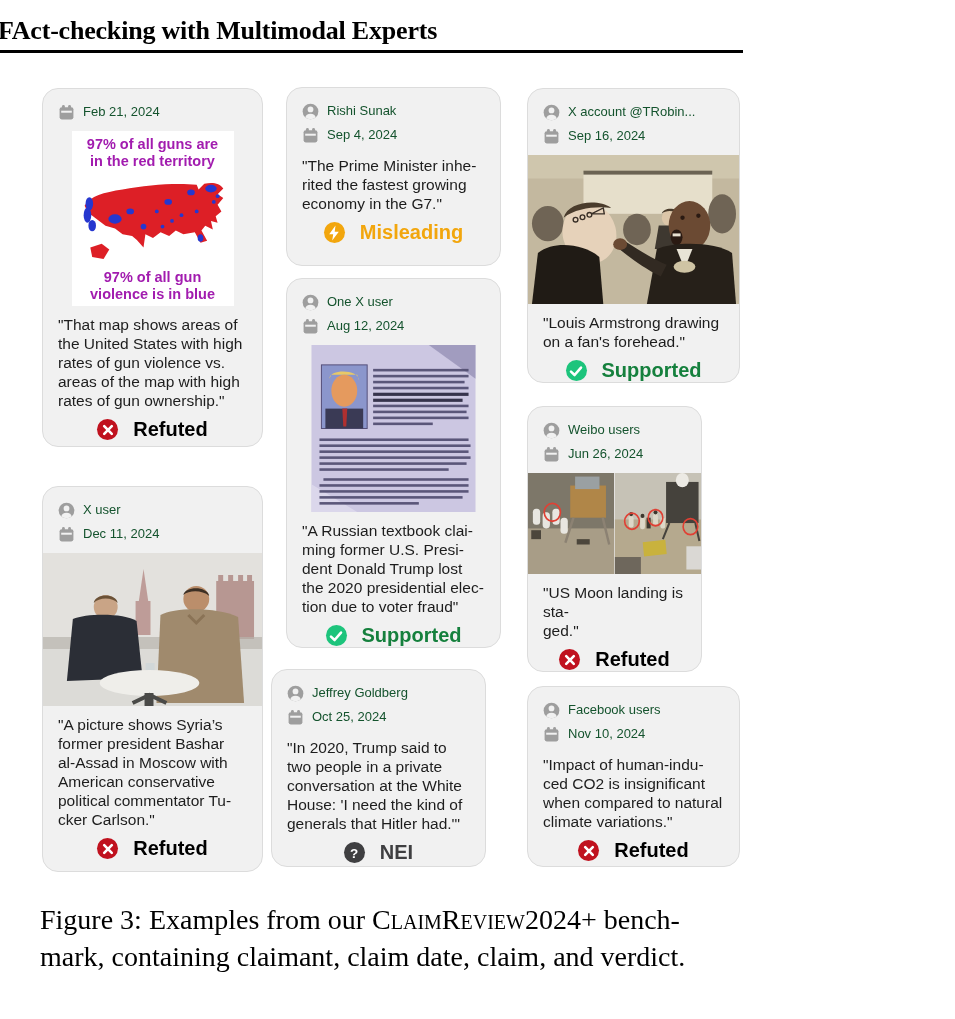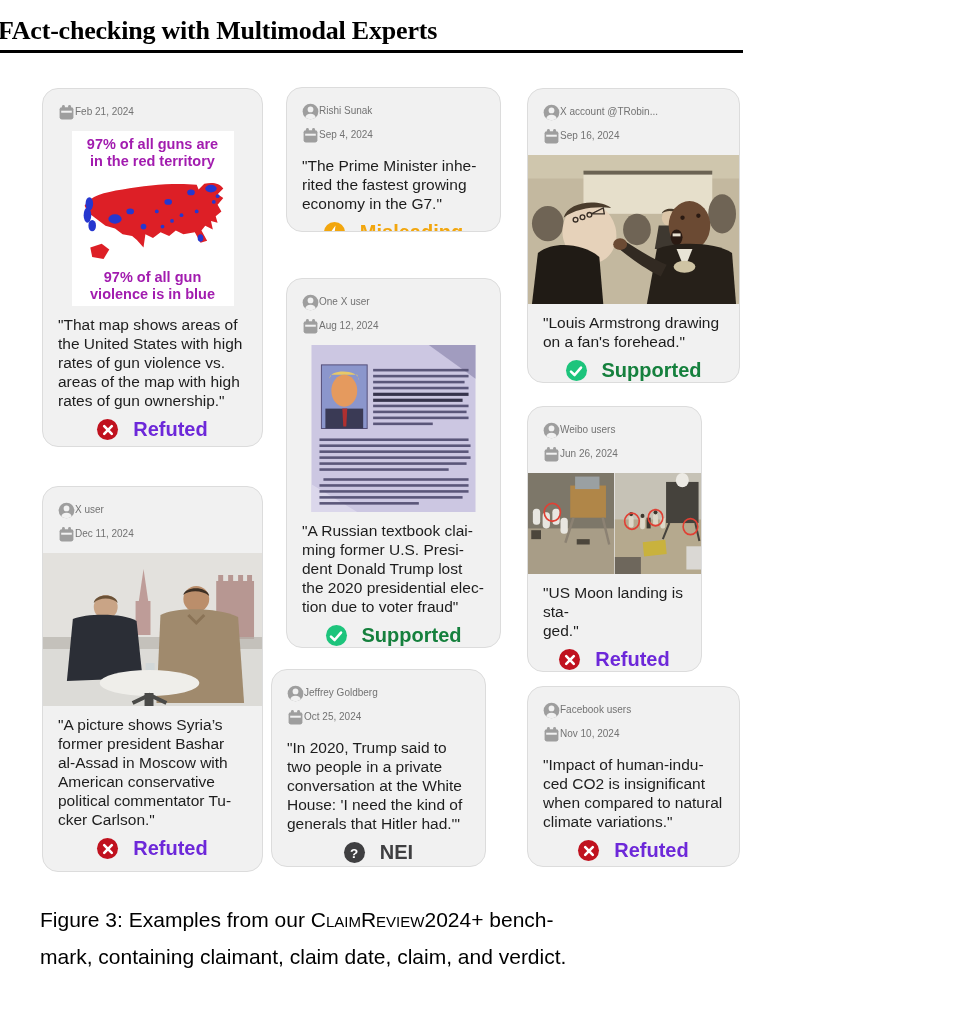--- a/index.html
+++ b/index.html
@@ -8,53 +8,53 @@
 
   .doc-title{position:absolute;left:-2px;top:16px;width:760px;
              font-family:"Liberation Serif",serif;font-weight:bold;
              font-size:26px;color:#000;letter-spacing:-0.2px;}
   .title-rule{position:absolute;left:0;top:50px;width:743px;height:3px;background:#000;}
 
   .card{position:absolute;background:#f1f1f1;border:1px solid #dcdcdc;border-radius:16px;
         box-sizing:border-box;padding-top:11px;display:flex;flex-direction:column;overflow:hidden;}
   .c0{left:42px;top:88px;width:221px;height:359px}
   .c1{left:42px;top:486px;width:221px;height:386px}
-  .c2{left:286px;top:87px;width:215px;height:145px}
+  .c2{left:286px;top:87px;width:215px;height:179px}
   .c3{left:286px;top:278px;width:215px;height:370px}
   .c4{left:271px;top:669px;width:215px;height:198px}
   .c5{left:527px;top:88px;width:213px;height:295px}
   .c6{left:527px;top:406px;width:175px;height:266px}
   .c7{left:527px;top:686px;width:213px;height:181px}
 
-  .meta{display:flex;align-items:center;margin:2px 10px 2px 15px;
-        color:#737373;font-size:10px;line-height:20px;white-space:nowrap;}
+  .meta{display:flex;align-items:center;gap:8px;margin:2px 10px 2px 15px;
+        color:#14532d;font-size:13px;line-height:20px;white-space:nowrap;}
   .meta svg{flex:0 0 auto;}
 
   .claim{margin:9px 12px 0 15px;font-size:15.5px;line-height:19px;color:#1d1d1d;
          white-space:pre-line;}
 
   .verdict{display:flex;align-items:center;justify-content:center;gap:15px;
            font-size:20px;font-weight:700;margin-top:8px;}
   .vic{width:21px;height:21px;border-radius:50%;display:flex;align-items:center;
        justify-content:center;flex:0 0 auto;}
-  .verdict.refuted{color:#6d28d9}   .verdict.refuted .vic{background:#c0121f}
+  .verdict.refuted{color:#000000}   .verdict.refuted .vic{background:#c0121f}
   .verdict.misleading{color:#f2a60d}.verdict.misleading .vic{background:#f2a60d}
   .verdict.supported{color:#15803d} .verdict.supported .vic{background:#1dc47c}
   .verdict.nei{color:#3f3f41}       .verdict.nei .vic{background:#3f3f41}
 
   .img-map{width:162px;margin:7px auto 0;background:#ffffff;padding:5px 2px 4px;box-sizing:border-box;}
   .map-caption{font-weight:700;font-size:14.5px;line-height:16.5px;color:#a21caf;
                text-align:center;white-space:pre-line;}
   svg.mapsvg{display:block;margin:1px auto;}
 
   .img-photo{display:block;width:100%;margin-top:7px;}
   .img-book{display:block;width:165px;margin:7px auto 0;}
 
   .caption{position:absolute;left:40px;top:901px;width:725px;
-           font-family:Liberation Sans, sans-serif;font-size:21px;line-height:37px;color:#000;}
+           font-family:Liberation Serif, serif;font-size:28px;line-height:37px;color:#000;}
   .smallcaps{font-variant:small-caps;}
 </style>
 </head>
 <body>
 
 <div class="page">
 
   <div class="doc-title">FAct-checking with Multimodal Experts</div>
   <div class="title-rule"></div>
 

